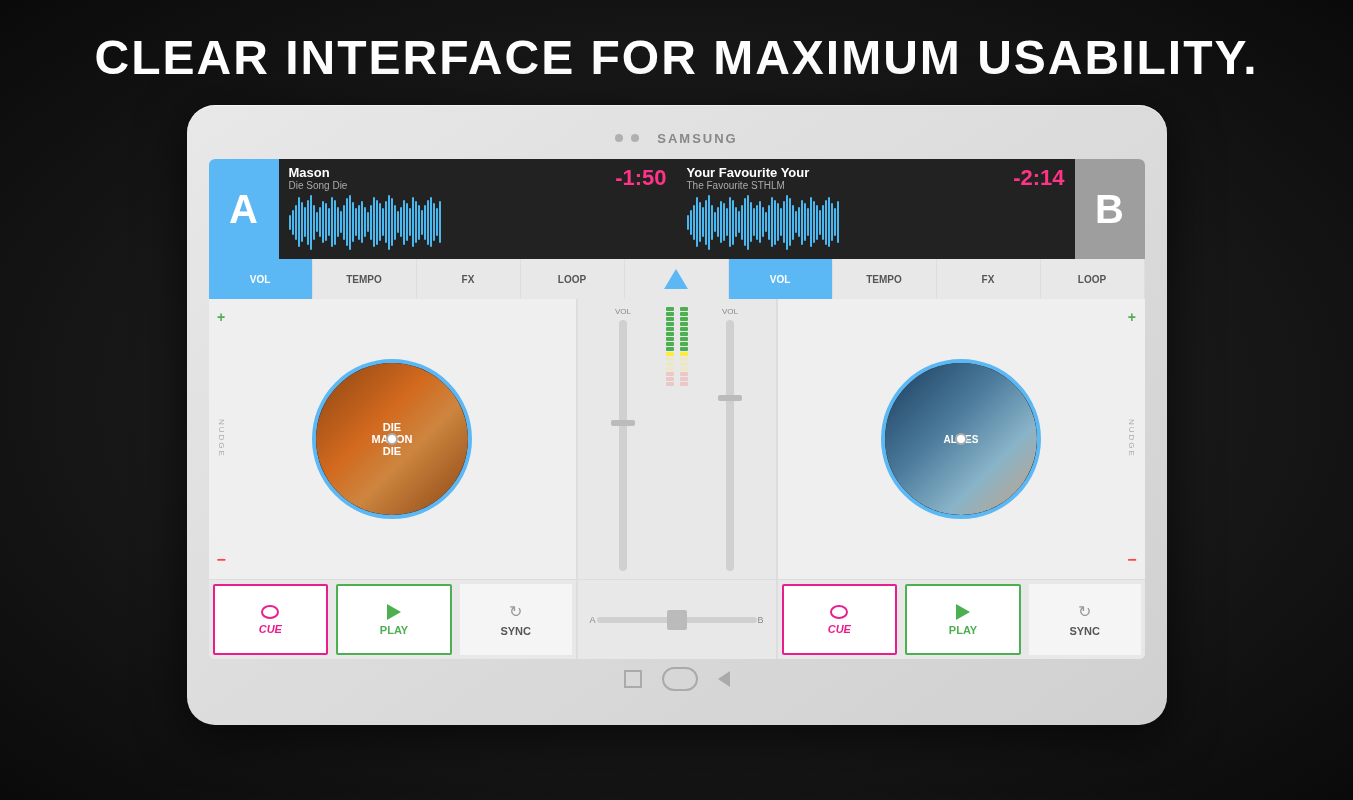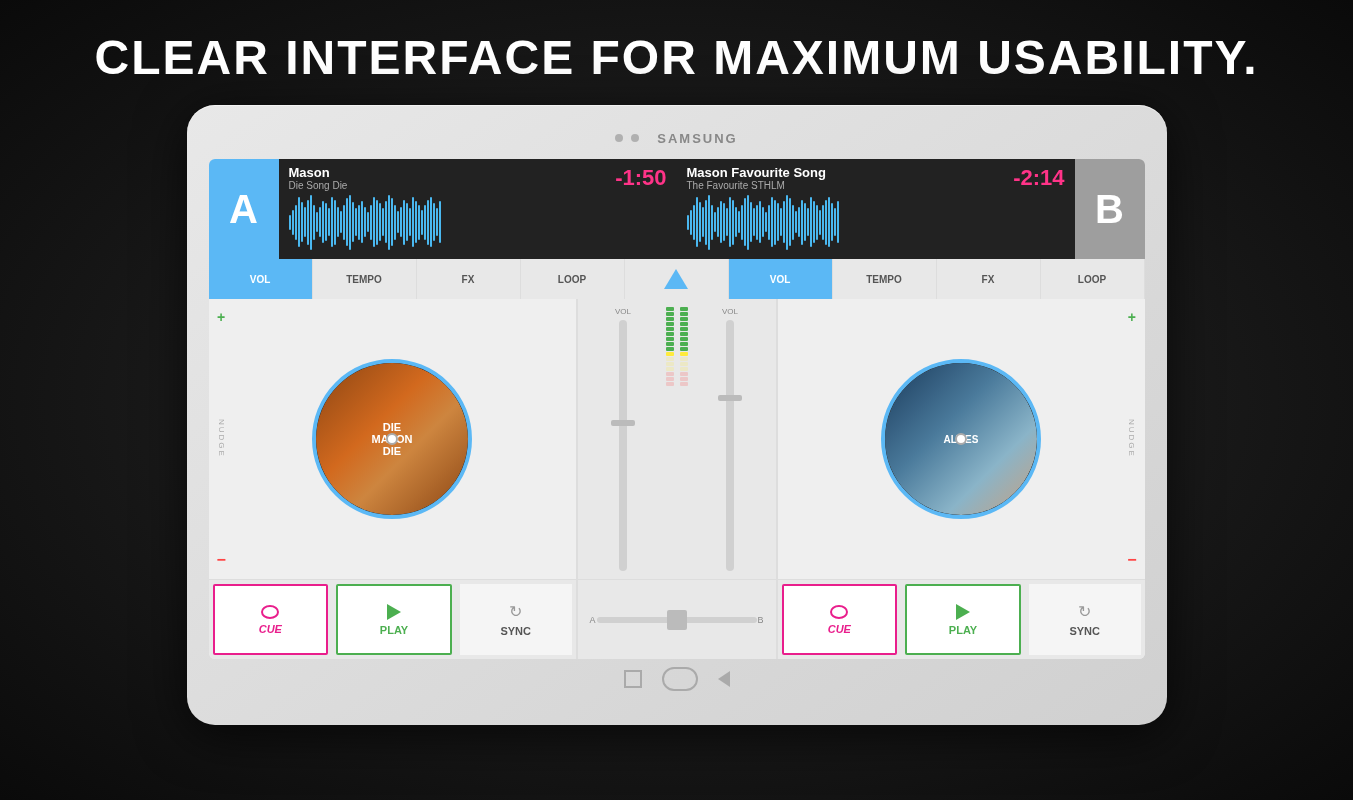--- a/index.html
+++ b/index.html
@@ -581,21 +581,21 @@
             <div class="waveform-bar" style="height: 50px;"></div>
             <div class="waveform-bar" style="height: 38px;"></div>
             <div class="waveform-bar" style="height: 28px;"></div>
             <div class="waveform-bar" style="height: 42px;"></div>
           </div>
       </div>
 
       <div class="waveform-section">
         <div class="track-info">
           <div>
-            <div class="track-name">Mason Favourite Song</div>
+            <div class="track-name">Your Favourite Your</div>
             <div class="track-artist">The Favourite STHLM</div>
           </div>
           <div class="track-time">-2:14</div>
         </div>
         <div class="waveform-visual" id="waveform-b">
             <div class="waveform-bar" style="height: 15px;"></div>
             <div class="waveform-bar" style="height: 25px;"></div>
             <div class="waveform-bar" style="height: 35px;"></div>
             <div class="waveform-bar" style="height: 50px;"></div>
             <div class="waveform-bar" style="height: 40px;"></div>

